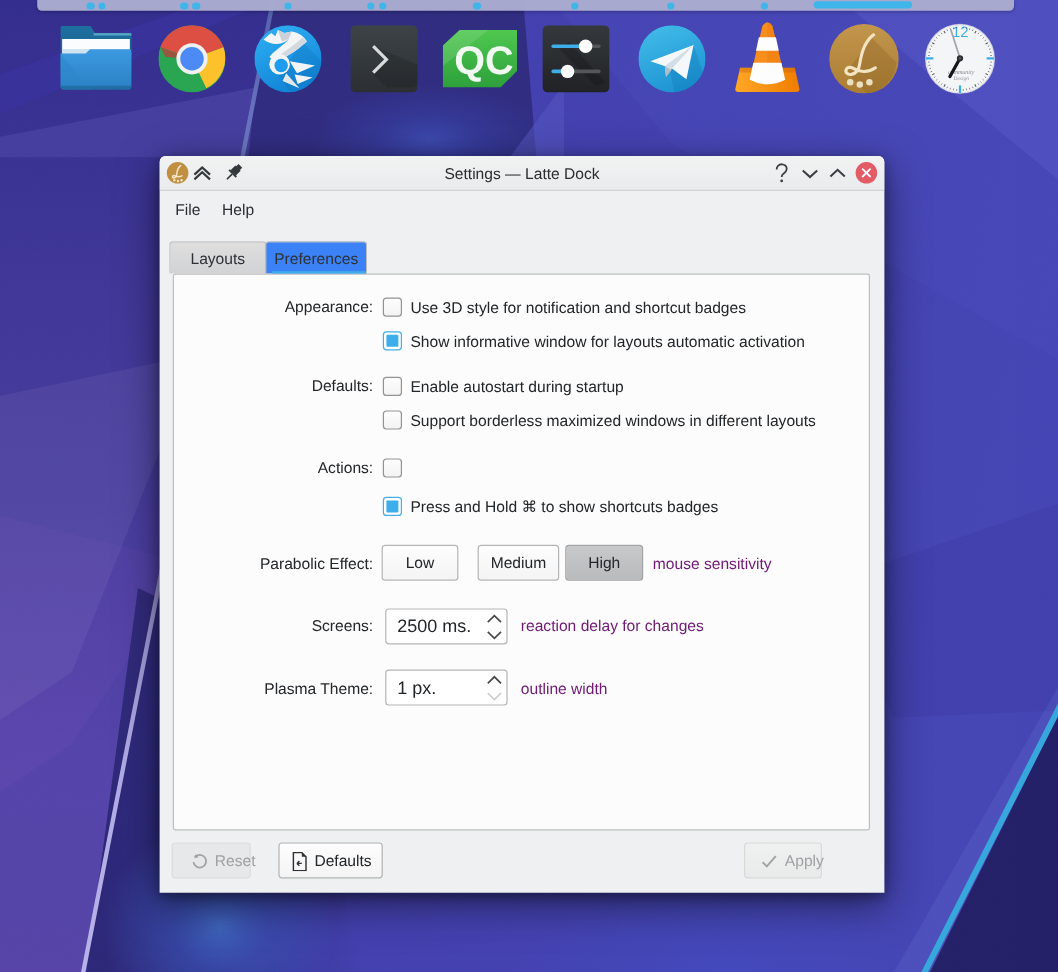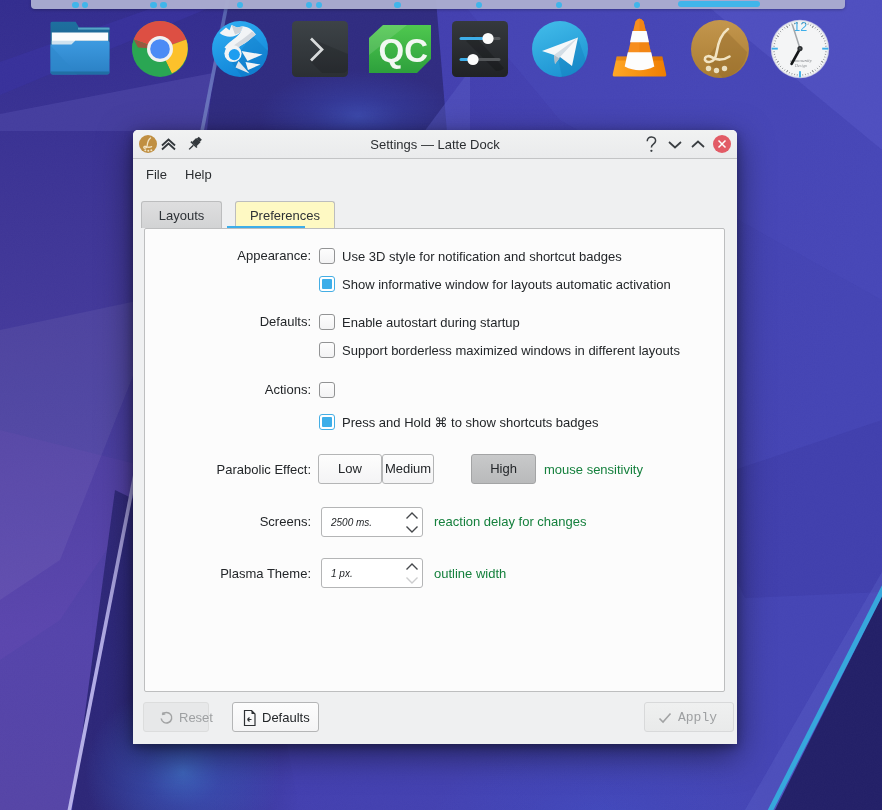--- a/index.html
+++ b/index.html
@@ -14,39 +14,39 @@
 .icon{position:absolute;}
 
 #win{position:absolute;left:133px;top:130px;width:604px;height:614px;background:#eff0f1;border-radius:5px 5px 0 0;box-shadow:0 10px 34px rgba(0,0,0,0.5),0 3px 10px rgba(0,0,0,0.32);font-size:13px;color:#232629;}
 #titlebar{position:absolute;left:0;top:0;width:604px;height:28px;background:linear-gradient(#f1f2f2,#eaebec);border-bottom:1px solid #c3c4c5;border-radius:5px 5px 0 0;}
 #title{position:absolute;left:0;top:0;width:604px;height:28px;line-height:29px;text-align:center;color:#2b2e31;font-size:13px;}
 #menubar{position:absolute;left:0;top:29px;width:604px;height:32px;}
 .menuitem{position:absolute;top:0;height:32px;line-height:32px;color:#2b2e31;}
 
 .tab{position:absolute;top:71px;height:27px;line-height:27px;text-align:center;font-size:13px;color:#2d3136;}
 #tab-layouts{left:8px;width:81px;background:linear-gradient(#dededf,#d2d3d4);border:1px solid #bcbdbe;border-bottom:none;border-radius:3px 3px 0 0;box-sizing:border-box;}
-#tab-prefs{left:102px;width:100px;background:#fef9c3;border:1px solid #bcbdbe;border-bottom:none;border-radius:3px 3px 0 0;box-sizing:border-box;}
+#tab-prefs{left:88px;width:85px;background:#3b82f6;border:1px solid #bcbdbe;border-bottom:none;border-radius:3px 3px 0 0;box-sizing:border-box;}
 #tabline{position:absolute;left:94px;top:95.5px;width:78px;height:2.5px;background:#3daee9;z-index:5;}
 #frame{position:absolute;left:11px;top:97.5px;width:581px;height:464px;background:#fcfcfc;border:1px solid #bdbebf;box-sizing:border-box;border-radius:2px;}
 
 .glabel{position:absolute;width:170px;text-align:right;color:#232629;font-size:13px;}
 .cb{position:absolute;width:16px;height:16px;box-sizing:border-box;border:1px solid #929394;border-radius:3px;background:linear-gradient(#fdfdfd,#f3f3f4);}
 .cbc{position:absolute;width:16px;height:16px;box-sizing:border-box;border:1px solid #45aee4;border-radius:3px;background:#fff;}
 .cbc i{position:absolute;left:2px;top:2px;width:10px;height:10px;background:#3daee9;border-radius:1px;}
 .cblabel{position:absolute;color:#232629;font-size:13px;white-space:nowrap;}
 .pbtn{position:absolute;top:324px;height:30px;box-sizing:border-box;border:1px solid #b4b5b6;border-radius:3px;background:linear-gradient(#fdfdfd,#f4f4f5);text-align:center;font-size:13px;color:#232629;}
 .pbtn.sel{background:linear-gradient(#c8c9ca,#b9babb);border-color:#a3a4a5;}
 .spin{position:absolute;width:102px;height:30px;box-sizing:border-box;border:1px solid #b4b5b6;border-radius:3px;background:#fff;}
-.spin .txt{position:absolute;left:9px;top:0;height:28px;line-height:29px;font-size:10px;color:#232629;font-style:italic;}
-.rlabel{position:absolute;color:#15803d;font-size:13px;white-space:nowrap;}
+.spin .txt{position:absolute;left:9px;top:0;height:28px;line-height:29px;font-size:15px;color:#232629;}
+.rlabel{position:absolute;color:#701a75;font-size:13px;white-space:nowrap;}
 
 .bbtn{position:absolute;top:572px;height:30px;box-sizing:border-box;border-radius:3px;font-size:13px;}
 #btn-reset{left:10px;width:66px;background:#e7e8e9;border:1px solid #dcdddd;color:#9ea0a2;}
 #btn-defaults{left:99px;width:87px;background:linear-gradient(#fdfdfd,#f4f4f5);border:1px solid #b4b5b6;color:#232629;}
-#btn-apply{left:511px;width:90px;background:linear-gradient(#eff0f0,#e9eaea);border:1px solid #d8d9da;color:#9ea0a2;font-family:Liberation Mono, monospace;}
+#btn-apply{left:487px;width:65px;background:linear-gradient(#eff0f0,#e9eaea);border:1px solid #d8d9da;color:#9ea0a2;}
 </style>
 </head>
 <body>
 <div id="screen">
 <svg id="wall" width="882" height="810" viewBox="0 0 882 810">
   <defs>
     <linearGradient id="base" x1="0" y1="0" x2="1" y2="0.2">
       <stop offset="0" stop-color="#353097"></stop>
       <stop offset="0.4" stop-color="#423eae"></stop>
       <stop offset="1" stop-color="#4444b4"></stop>
@@ -405,21 +405,21 @@
 
   <div class="glabel" style="left:8px;top:252px;">Actions:</div>
   <div class="cb" style="left:186px;top:252px;"></div>
   <div class="cbc" style="left:186px;top:284px;">
         <i></i>
       </div>
   <div class="cblabel" style="left:209px;top:285px;">Press and Hold ⌘ to show shortcuts badges</div>
 
   <div class="glabel" style="left:8px;top:332px;">Parabolic Effect:</div>
   <div class="pbtn" style="left:185px;width:64px;line-height:28px;">Low</div>
-  <div class="pbtn" style="left:249px;width:52px;line-height:28px;">Medium</div>
+  <div class="pbtn" style="left:265px;width:68px;line-height:28px;">Medium</div>
   <div class="pbtn sel" style="left:338px;width:65px;line-height:28px;">High</div>
   <div class="rlabel" style="left:411px;top:332px;">mouse sensitivity</div>
 
   <div class="glabel" style="left:8px;top:384px;">Screens:</div>
   <div class="spin" style="left:188px;top:377px;">
         <span class="txt">2500 ms.</span>
     <svg class="abs" style="left:83px;top:2px;" width="17" height="26" viewBox="0 0 17 26">
       <path d="M1.5,8.5 L7,3 L12.5,8.5" fill="none" stroke="#45484b" stroke-width="1.4"></path>
       <path d="M1.5,16.5 L7,22 L12.5,16.5" fill="none" stroke="#45484b" stroke-width="1.4"></path>
     </svg>

